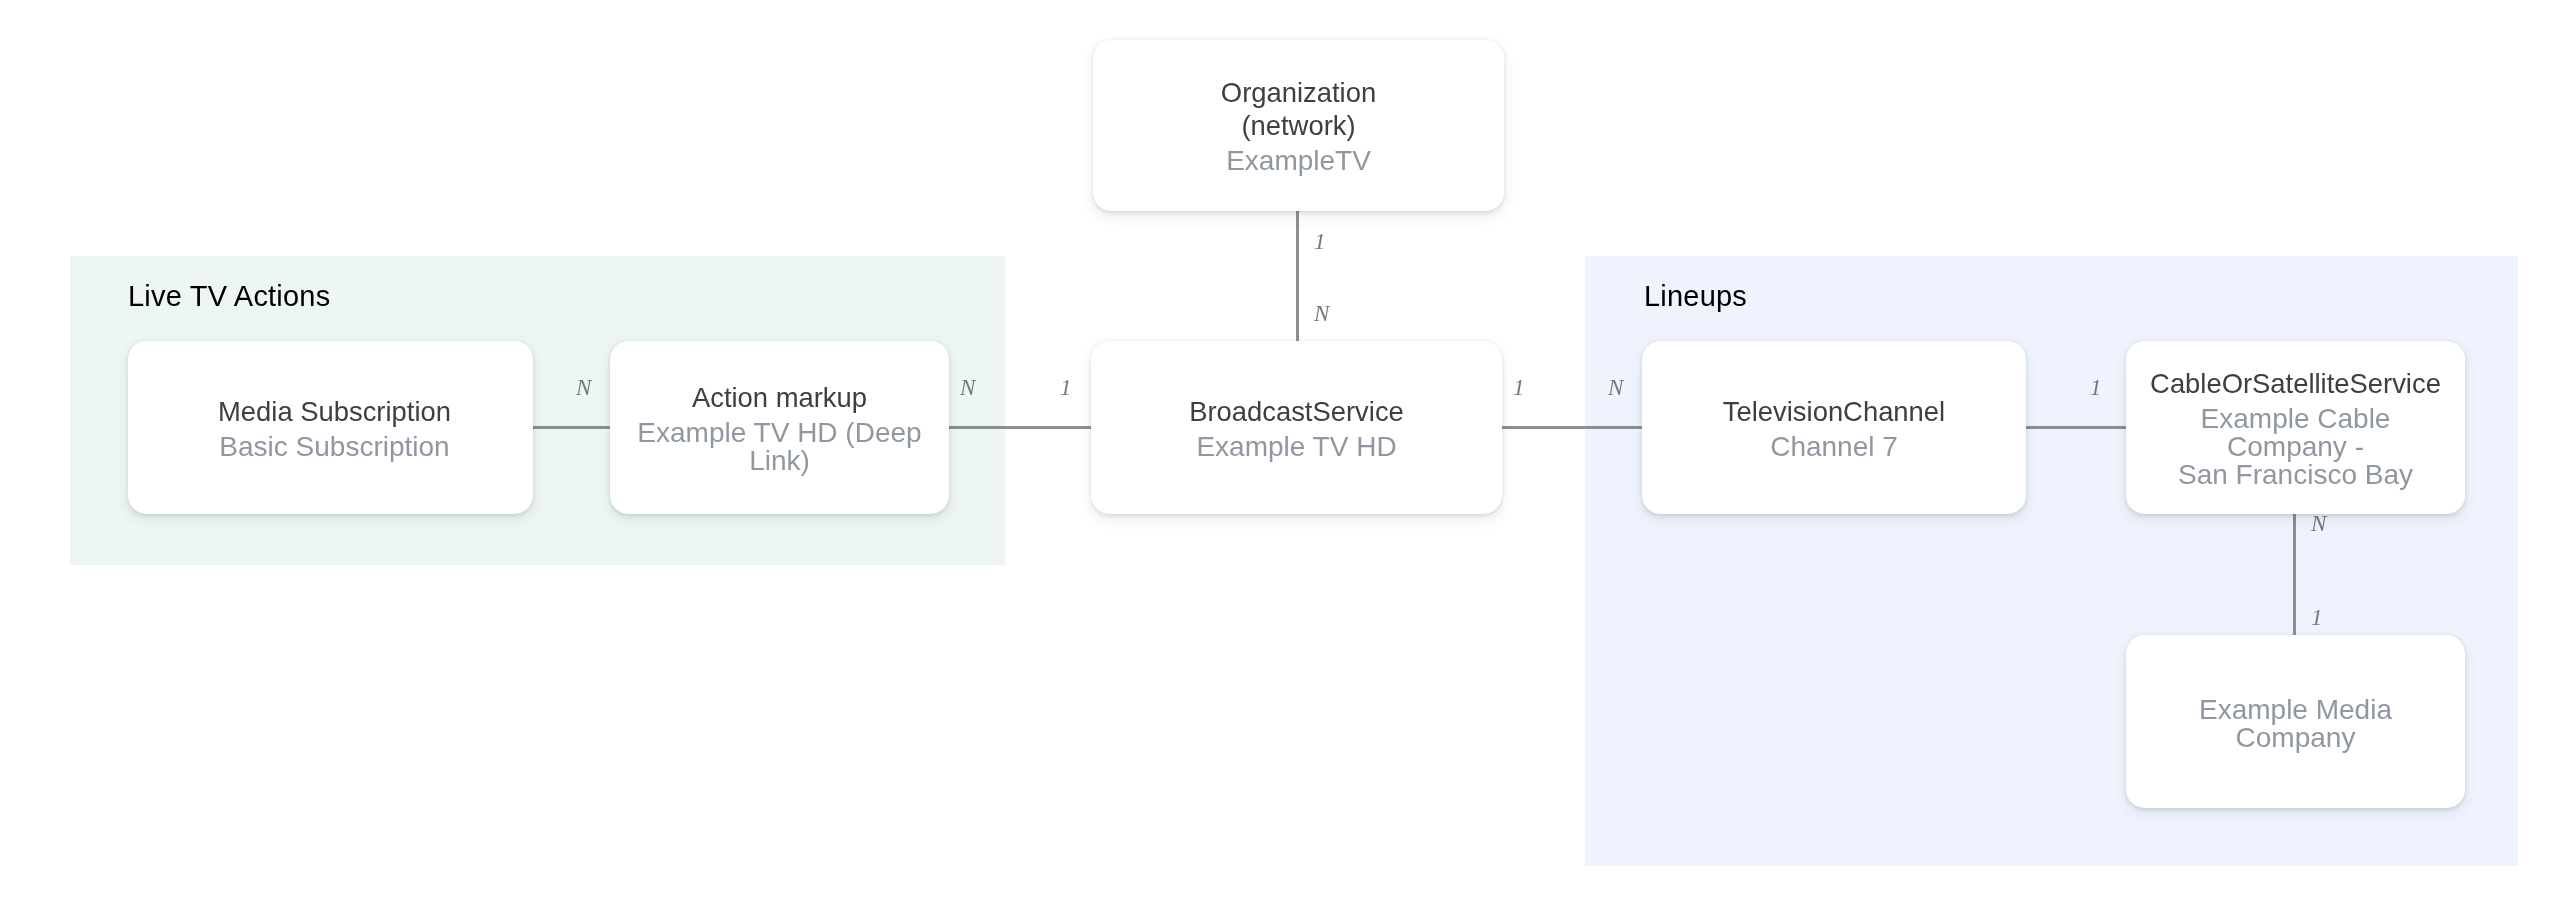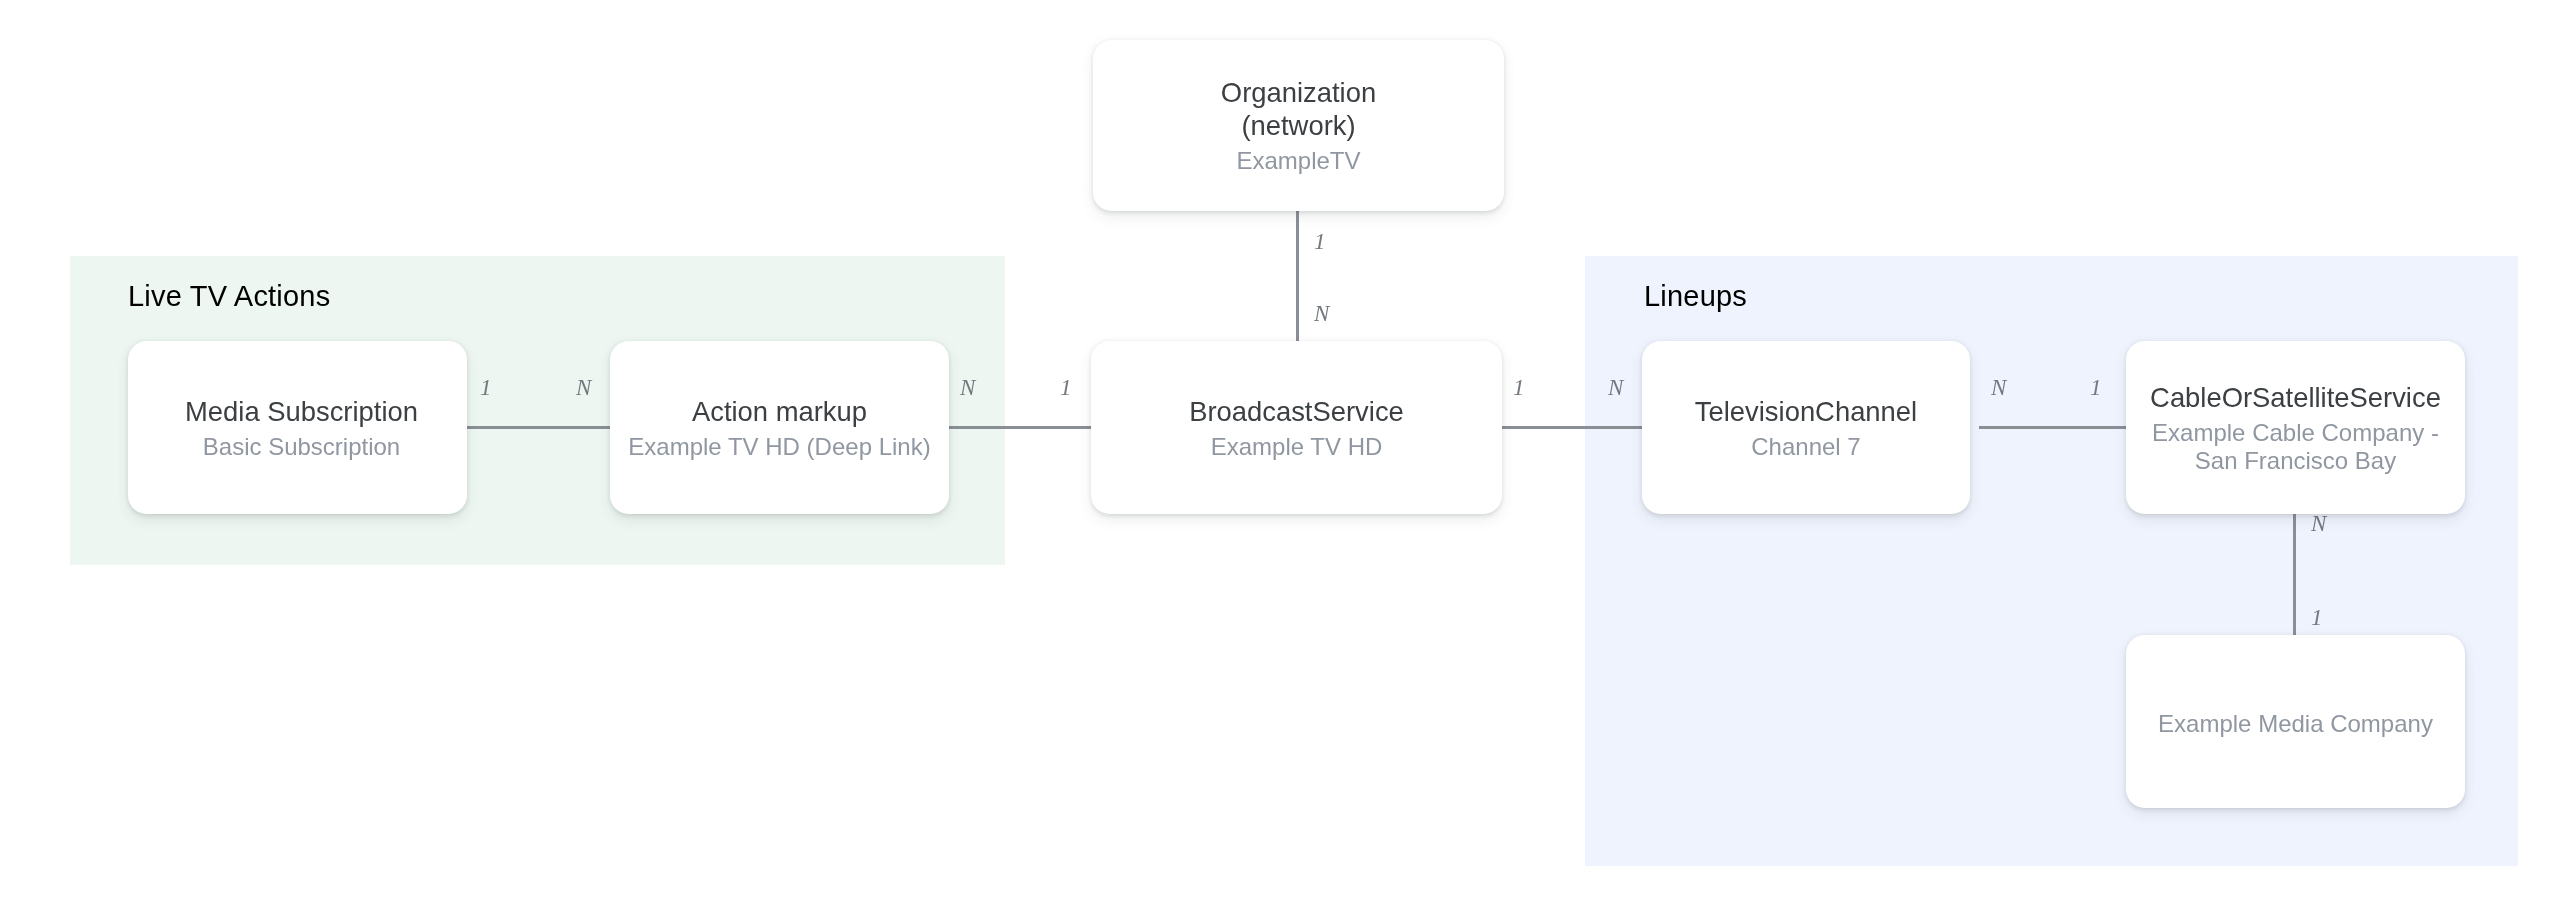--- a/index.html
+++ b/index.html
@@ -37,21 +37,21 @@
   }
   .node-title{
     font-size:27.4px;
     line-height:33px;
     color:#3c4043;
     text-align:center;
     white-space:pre-line;
     font-weight:400;
   }
   .node-sub{
-    font-size:24px;
+    font-size:28px;
     line-height:28px;
     color:#9097a1;
     text-align:center;
     margin-top:5px;
     white-space:pre-line;
     font-weight:400;
   }
 
   
   .edge-h{
@@ -97,33 +97,33 @@
     <div class="card-label" style="left: 1991px; top: 375px;">N</div>
     <div class="card-label" style="left: 2090px; top: 375px;">1</div>
     <div class="edge-v" style="left: 2293px; top: 511px; height: 126px;"></div>
     <div class="card-label" style="left: 2311px; top: 511px;">N</div>
     <div class="card-label" style="left: 2311px; top: 605px;">1</div>
     <div class="node" style="left: 1093px; top: 40px; width: 411px; height: 171px;">
       <div class="node-title">Organization
 (network)</div>
       <div class="node-sub">ExampleTV</div>
     </div>
-    <div class="node" style="left: 128px; top: 341px; width: 339px; height: 173px; padding-left: 24px;">
+    <div class="node" style="left: 128px; top: 341px; width: 405px; height: 173px; padding-left: 24px;">
       <div class="node-title">Media Subscription</div>
       <div class="node-sub">Basic Subscription</div>
     </div>
     <div class="node" style="left: 610px; top: 341px; width: 339px; height: 173px;">
       <div class="node-title">Action markup</div>
       <div class="node-sub">Example TV HD (Deep Link)</div>
     </div>
     <div class="node" style="left: 1091px; top: 341px; width: 411px; height: 173px;">
       <div class="node-title">BroadcastService</div>
       <div class="node-sub">Example TV HD</div>
     </div>
-    <div class="node" style="left: 1642px; top: 341px; width: 328px; height: 173px;">
+    <div class="node" style="left: 1642px; top: 341px; width: 384px; height: 173px;">
       <div class="node-title">TelevisionChannel</div>
       <div class="node-sub">Channel 7</div>
     </div>
     <div class="node" style="left: 2126px; top: 341px; width: 339px; height: 173px;">
       <div class="node-title">CableOrSatelliteService</div>
       <div class="node-sub">Example Cable Company -
 San Francisco Bay</div>
     </div>
     <div class="node" style="left: 2126px; top: 635px; width: 339px; height: 173px;">
       <div class="node-sub">Example Media Company</div>

